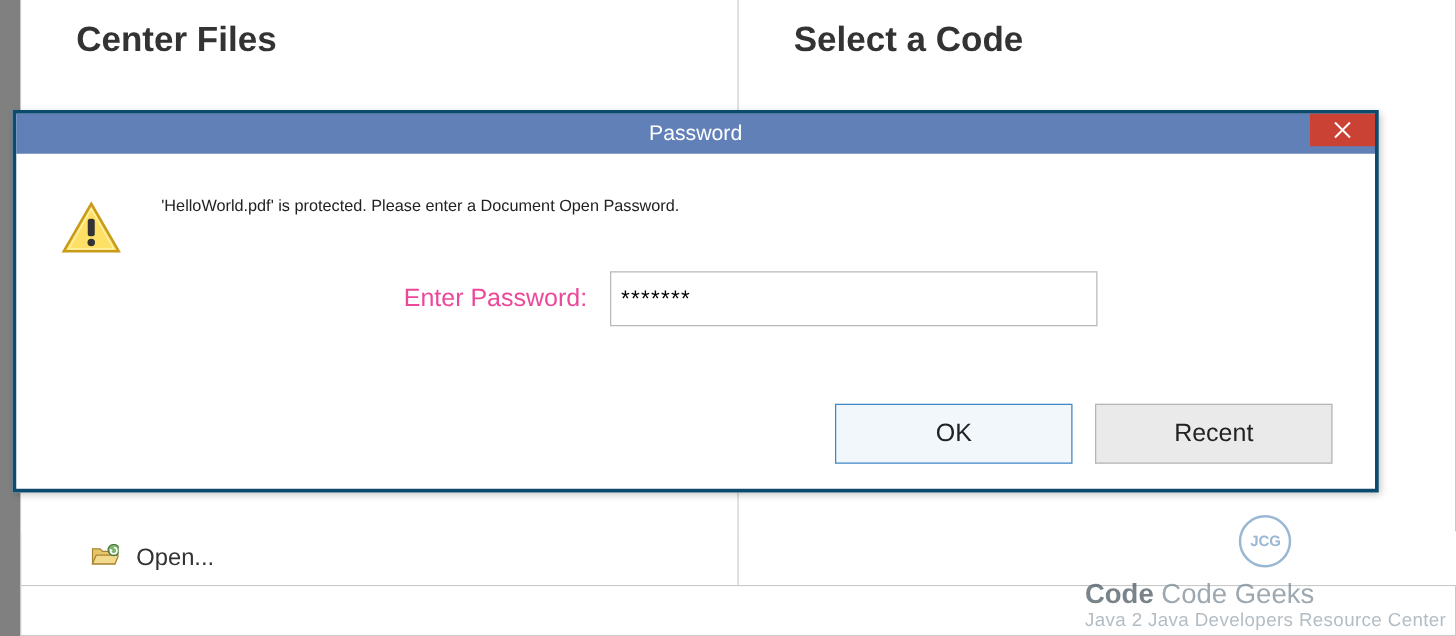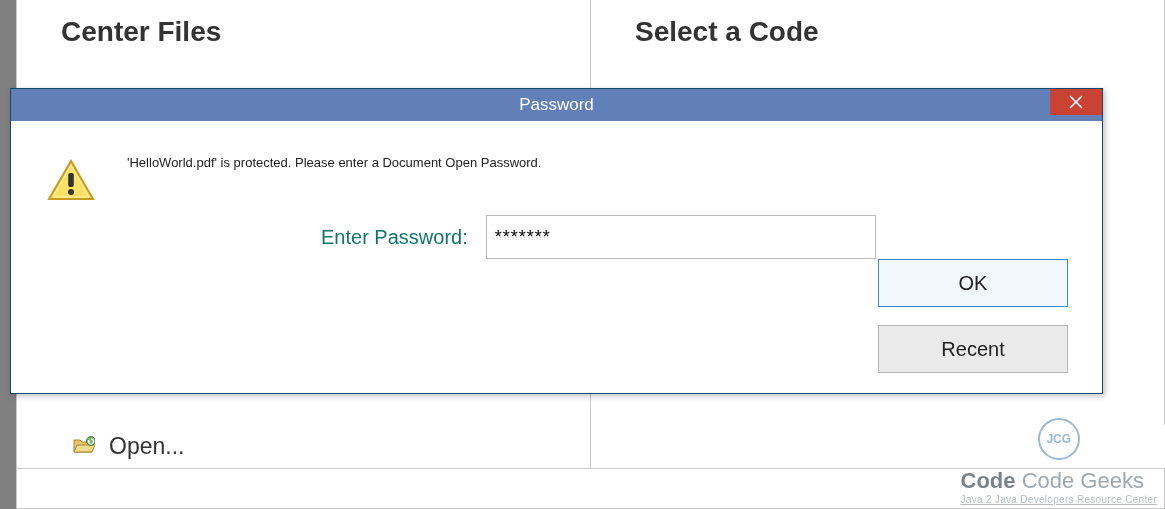--- a/index.html
+++ b/index.html
@@ -53,21 +53,21 @@
       display:flex;
     }
     .recent-open {
       width:50%;
       border:1px solid #c8c8c8;
       border-top:none;
       background:#fff;
       display:flex;
       align-items:center;
       padding-left:56px;
-      font-size:23px;
+      font-size:19px;
       color:#333;
     }
     .recent-open .folder-icon { margin-right:14px; }
     .recent-open-right {
       width:50%;
       border-bottom:1px solid #c8c8c8;
       background:#fff;
     }
     .bottom-strip {
       position:absolute;
@@ -75,21 +75,21 @@
       background:#fff;
       border:1px solid #c8c8c8;
       border-top:none;
     }
     .dialog {
       position:absolute;
       left:10px; top:88px;
       width:1093px;
       height:306px;
       background:#fff;
-      border:1px solid #0c4a6e;
+      border:3px solid #0c4a6e;
       box-shadow: 2px 2px 6px rgba(0,0,0,0.25);
     }
     .dlg-titlebar {
       height:32px;
       background:#6180b8;
       position:relative;
       display:flex;
       align-items:center;
       justify-content:center;
     }
@@ -122,39 +122,38 @@
       color:#222;
     }
     .dlg-input-row {
       position:absolute;
       left:310px; top:94px;
       display:flex;
       align-items:center;
     }
     .dlg-input-label {
       font-size:20px;
-      color:#0f766e;
+      color:#ec4899;
       margin-right:18px;
     }
     .dlg-input {
       width:390px;
       height:44px;
       border:1px solid #b8b8b8;
       font-size:18px;
       padding:4px 8px;
       font-family: inherit;
       outline:none;
       letter-spacing: 1px;
     }
     .dlg-buttons {
       position:absolute;
       right:34px; bottom:20px;
       display:flex;
       gap:18px;
-      flex-direction:column;
     }
     .dlg-btn {
       min-width:190px;
       height:48px;
       background:#eaeaea;
       border:1px solid #b5b5b5;
       font-size:20px;
       color:#222;
       cursor:pointer;
       font-family:inherit;
@@ -182,21 +181,21 @@
       display:flex;align-items:center;justify-content:center;
       font-size:12px;color:#79a0c6;font-weight:700;
     }
     .watermark .wm-text {
       font-size:22px;
       color:#7d8c97;
       font-weight:400;
     }
     .watermark .wm-text b { color:#4b5a64; }
     .watermark .wm-sub {
-      font-size:10px; color:#9aa7b0; letter-spacing:0.3px;text-decoration:underline;
+      font-size:15px; color:#9aa7b0; letter-spacing:0.3px;
     }
   </style>
 </head>
 <body>
 
 <div class="left-edge"></div>
 <div class="bg-panel"></div>
 
 <div class="bg-columns">
   <div class="col col-left">

